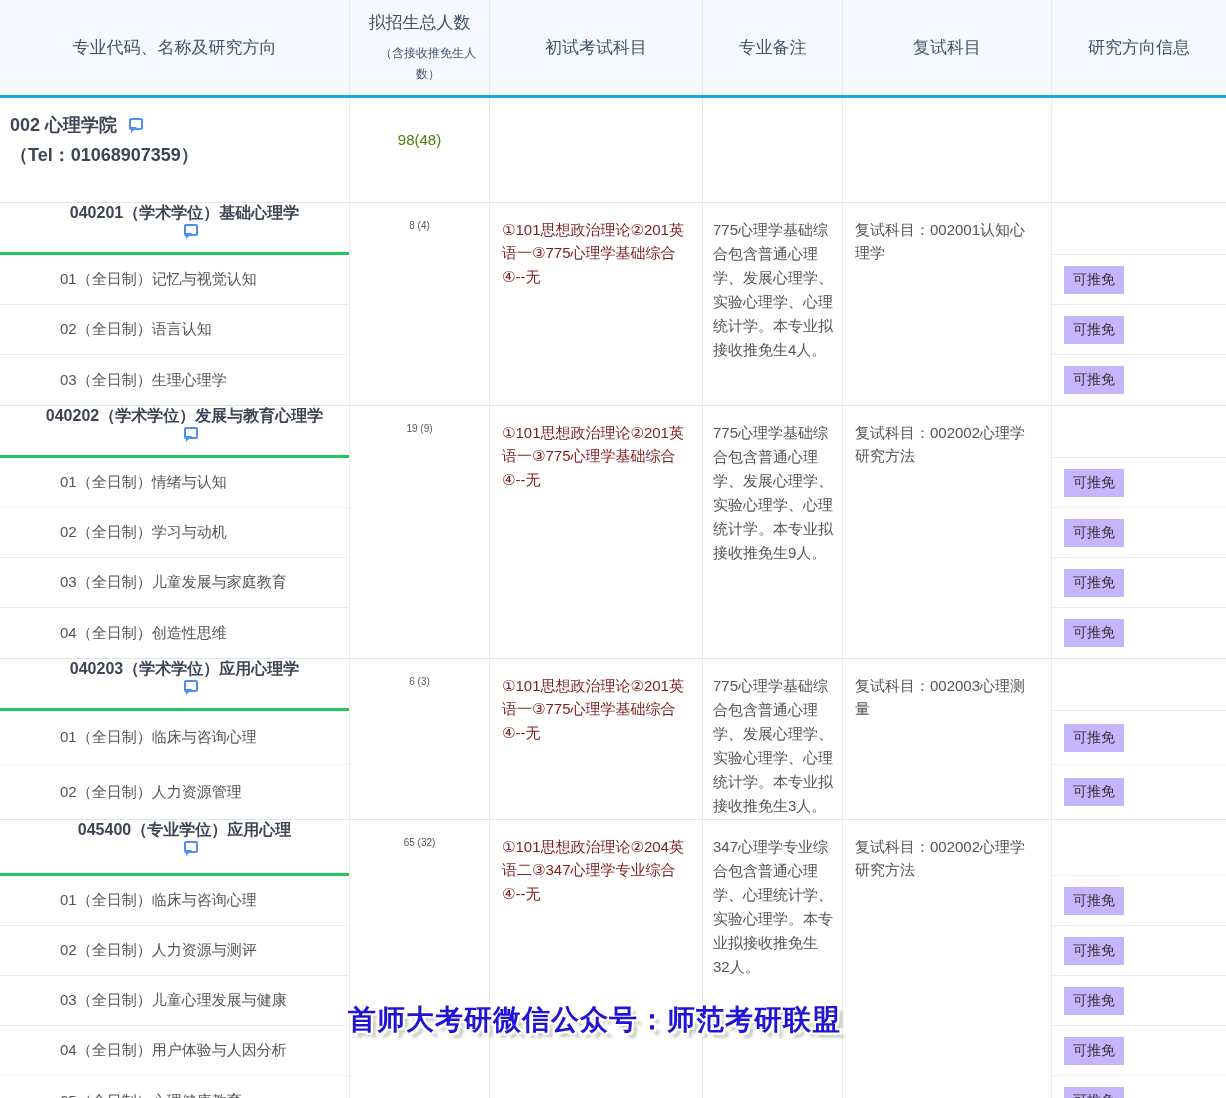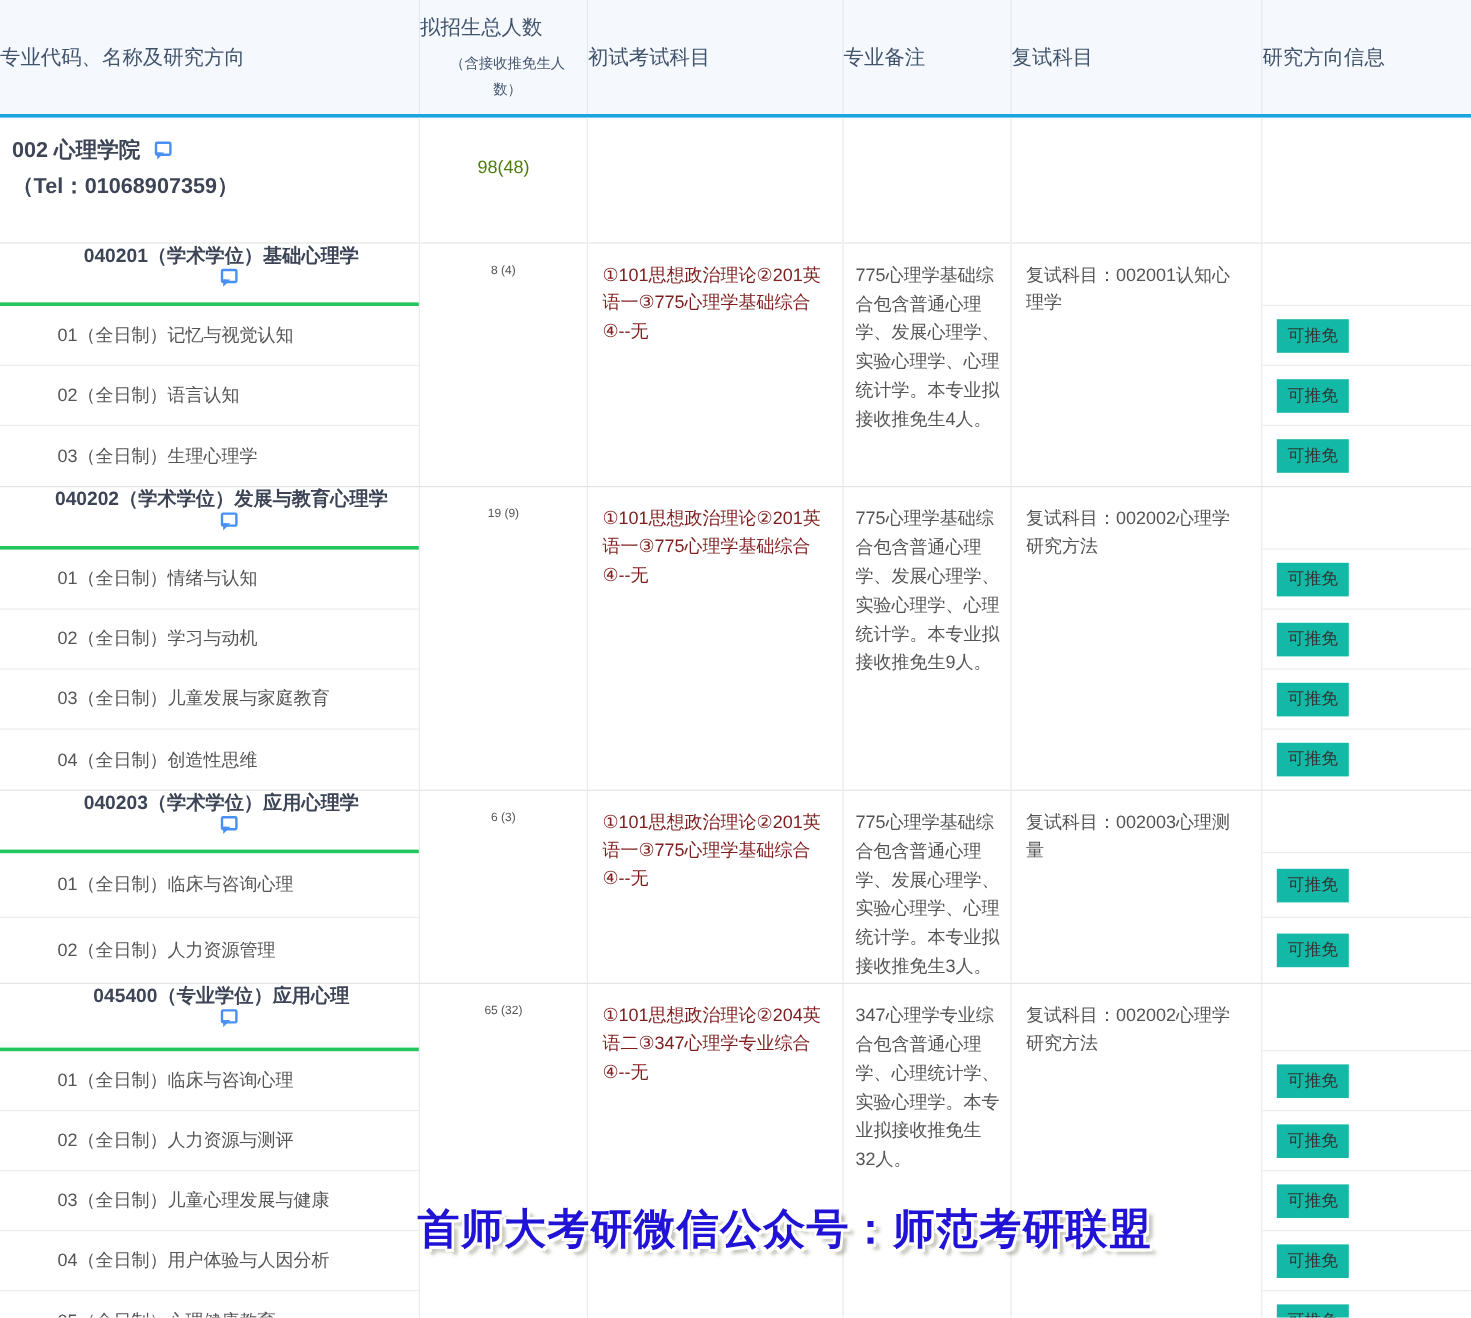--- a/index.html
+++ b/index.html
@@ -6,65 +6,65 @@
   body { background:#fff; font-family:"Liberation Sans","DejaVu Sans",sans-serif; }
   .wrap { position:relative; width:1226px; height:1098px; background:#fff; overflow:hidden; }
 
   
   .w1{width:350px;flex:0 0 350px;} .w2{width:140px;flex:0 0 140px;}
   .w3{width:213px;flex:0 0 213px;} .w4{width:140px;flex:0 0 140px;}
   .w5{width:209px;flex:0 0 209px;} .w6{width:174px;flex:0 0 174px;}
 
   
   .thead { display:flex; height:98px; background:#f5f8fd; border-bottom:3px solid #18a5e0; }
-  .th { display:flex; flex-direction:column; align-items:flex-start; justify-content:center;
+  .th { display:flex; flex-direction:column; align-items:center; justify-content:center;
         color:#41536b; font-size:17px; border-right:1px solid #e3e9f1; text-align:center; }
   .th.last { border-right:none; }
   .th .subhead { font-size:12px; margin-top:9px; line-height:1.7; width:112px; color:#45566e;margin-left:17px; }
 
   
   .college { display:flex; height:105px; border-bottom:1px solid #e4e4e4; }
   .college .cell { border-right:1px solid #eaeaea; }
   .college .cell.last { border-right:none; }
   .college-title { padding:13px 10px 0 10px; font-weight:bold; font-size:18px; color:#3c4456; line-height:1.65; }
   .college-num { text-align:center; font-size:15px; color:#4d7c0f; padding-top:33px; }
 
   
   .sec { display:flex; border-bottom:1px solid #e4e4e4; }
   .sec .col { border-right:1px solid #eaeaea; }
   .sec .col.last { border-right:none; }
   .major { height:52px; display:flex; align-items:center; padding-left:20px;
            font-weight:bold; font-size:16px; color:#3c4456; border-bottom:3px solid #22c55e;flex-direction:column; }
-  .subrow { height:50px; display:flex; align-items:center; padding-left:48px;
+  .subrow { height:50px; display:flex; align-items:center; padding-left:60px;
             font-size:15px; color:#555; border-bottom:1px solid #ededed; }
   .subrow.lastrow { border-bottom:none; }
   .numcell { text-align:center; padding-top:17px; font-size:10px; color:#555; }
   .examcell { padding:15px 12px 0 12px; font-size:15px; color:#7f1d1d; line-height:1.55; }
   .notecell { padding:15px 8px 0 10px; font-size:15px; color:#555; line-height:1.6; }
   .retestcell { padding:15px 12px 0 12px; font-size:15px; color:#555; line-height:1.55; }
   .tagcell0 { height:52px; border-bottom:1px solid #ededed; }
   .tagcell { height:50px; border-bottom:1px solid #ededed; display:flex; align-items:center; padding-left:12px; }
   .tagcell.lastrow { border-bottom:none; }
-  .tag { background:#14b8a6; color:#333; font-size:14px; padding:5px 9px; border:none;
+  .tag { background:#c4b5fd; color:#333; font-size:14px; padding:5px 9px; border:none;
          font-family:inherit; cursor:pointer; }
 
   
   .s3 .subrow, .s3 .tagcell { height:54px; }
   .s4 .major, .s4 .tagcell0 { height:56px; }
 
   
   .cicon { display:inline-block; position:relative; width:14px; height:12px;
            border:2px solid #4a90f2; border-radius:2px; margin-left:12px; vertical-align:1px; }
   .cicon::after { content:''; position:absolute; left:0px; bottom:-5px; width:0; height:0;
                   border:3px solid transparent; border-top-color:#4a90f2; border-left-color:#4a90f2; }
 
   
   .watermark { position:absolute; left:348px; top:1001px; z-index:5; white-space:nowrap;
                font-family:"DejaVu Serif","Liberation Serif",serif; font-weight:bold;
-               font-size:35px; letter-spacing:1px; color:#2013d6;
+               font-size:28px; letter-spacing:1px; color:#2013d6;
                text-shadow:-2px -2px 0 #fff, 2px -2px 0 #fff, -2px 2px 0 #fff, 2px 2px 0 #fff,
                            -2px 0 0 #fff, 2px 0 0 #fff, 0 -2px 0 #fff, 0 2px 0 #fff,
                            5px 5px 3px rgba(120,120,100,0.45); }
 </style>
 </head>
 <body>
 
 <div class="wrap">
 
   <div class="thead">

